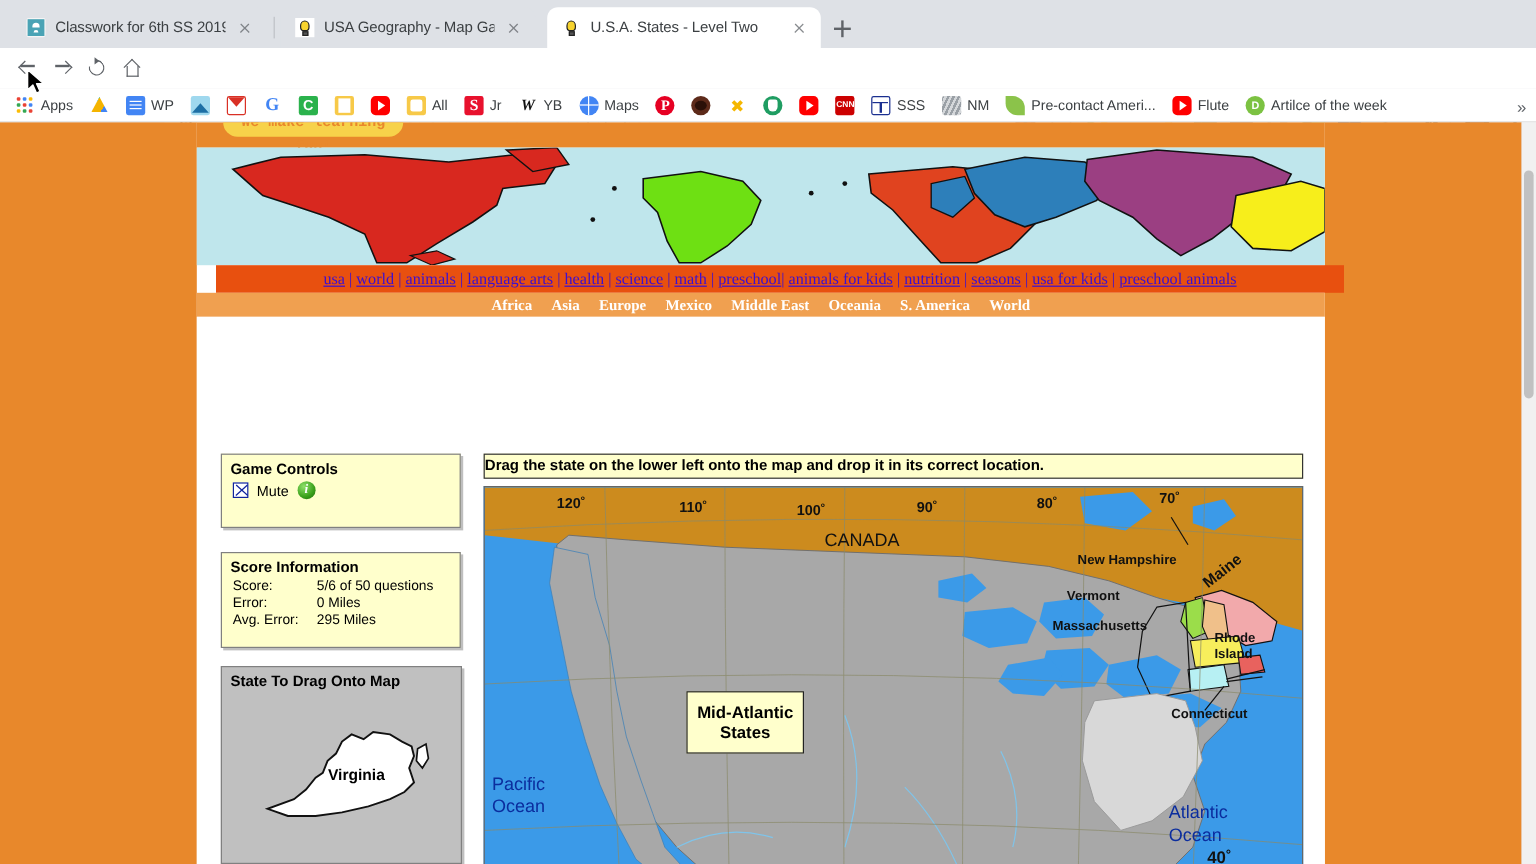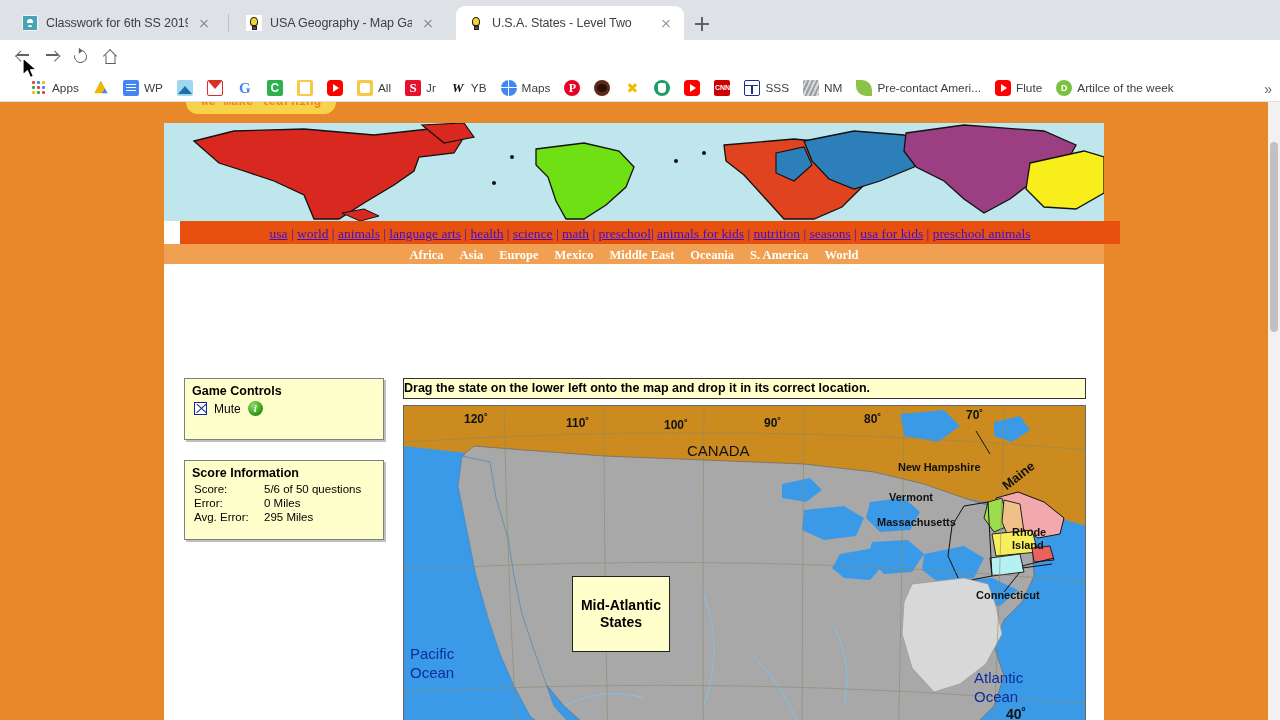--- a/index.html
+++ b/index.html
@@ -154,21 +154,21 @@
   .kebab span:nth-child(1){ top:5px; } .kebab span:nth-child(2){ top:10px; } .kebab span:nth-child(3){ top:15px; }
 
   .badge-m {
     position:absolute; right:-4px; bottom:-3px; background:#5f6368; color:#fff;
     font-size:9px; line-height:11px; padding:0 3px; border-radius:2px;
   }
 
   
   .bookmarks {
     position:absolute; left:0; top:74px; width:1280px; height:28px;
-    background:#fff; display:flex; align-items:center; padding-left:24px; gap:0;
+    background:#fff; display:flex; align-items:center; padding-left:6px; gap:0;
     border-bottom:1px solid #e0e0e0;
   }
   .bm { display:flex; align-items:center; gap:5px; padding:0 7px; height:22px; white-space:nowrap; }
   .bm .bmlabel { font-size:11.8px; color:#3c4043; }
   .bmicon { width:16px; height:16px; position:relative; flex:0 0 16px; border-radius:2px; }
   .grid-icon { width:14px; height:14px; position:relative; }
   .grid-icon i {
     position:absolute; width:3px; height:3px; background:#5f6368; border-radius:1px;
   }
   .chev-more {
@@ -269,21 +269,21 @@
   }
   .maplabel {
     position:absolute; font-size:11.5px; color:#111; white-space:nowrap;
     font-family:"Liberation Sans", sans-serif;
   }
   .maplabel.ocean2 { font-size:15px; color:#0b2d9e; }
   .maplabel.lon { font-weight:bold; font-size:12px; color:#111; }
   .midatl {
     position:absolute; background:#ffffcc; border:1px solid #222;
     font-size:14px; font-weight:bold; color:#000; text-align:center;
-    line-height:17px; padding:20px 6px;
+    line-height:17px; padding:8px 6px;
   }
 
   
   .pagescroll {
     position:absolute; left:1268px; top:102px; width:12px; height:618px; background:#f1f1f1;
   }
   .pagescroll .thumb {
     position:absolute; left:2px; top:40px; width:8px; height:190px;
     background:#c1c1c1; border-radius:4px;
   }
@@ -572,20 +572,29 @@
           <div class="scorerow">
             <span class="k">Error:</span>
             <span class="v">0 Miles</span>
           </div>
           <div class="scorerow">
             <span class="k">Avg. Error:</span>
             <span class="v">295 Miles</span>
           </div>
         </div>
 
+        <div class="dragpanel" style="left:20px;top:291px;width:201px;height:165px;">
+          <h3>State To Drag Onto Map</h3>
+          <svg width="200" height="120" viewBox="0 0 200 120" style="position:absolute;left:0;top:26px;">
+            <path d="M55 98 L38 92 L60 84 L70 76 L78 66 L84 62 L88 52 L95 46 L100 36 L108 30 L118 34 L126 28 L140 30 L150 36 L158 40 L160 48 L156 58 L160 70 L152 78 L140 84 L122 90 L100 95 L78 98 Z" fill="#ffffff" stroke="#111" stroke-width="1.6"></path>
+            <path d="M163 42 L170 38 L172 50 L167 58 L162 52 Z" fill="#ffffff" stroke="#111" stroke-width="1.4"></path>
+            <text x="112" y="68" font-family="Liberation Sans, sans-serif" font-size="13" font-weight="bold" fill="#000" text-anchor="middle">Virginia</text>
+          </svg>
+
+        </div>
 
         <div class="instruction" style="left:239px;top:114px;width:683px;height:21px;">Drag the state on the lower left onto the map and drop it in its correct location.</div>
 
         <div class="mapbox" style="left:239px;top:141px;width:683px;height:420px;">
           <svg width="683" height="420" viewBox="0 0 683 420">
 
             <rect x="0" y="0" width="683" height="420" fill="#3b9ae8"></rect>
 
             <path d="M0 0 L683 0 L683 120 L640 108 L560 92 L470 74 L380 62 L280 58 L180 56 L90 50 L0 40 Z" fill="#cc8b1e"></path>
 

